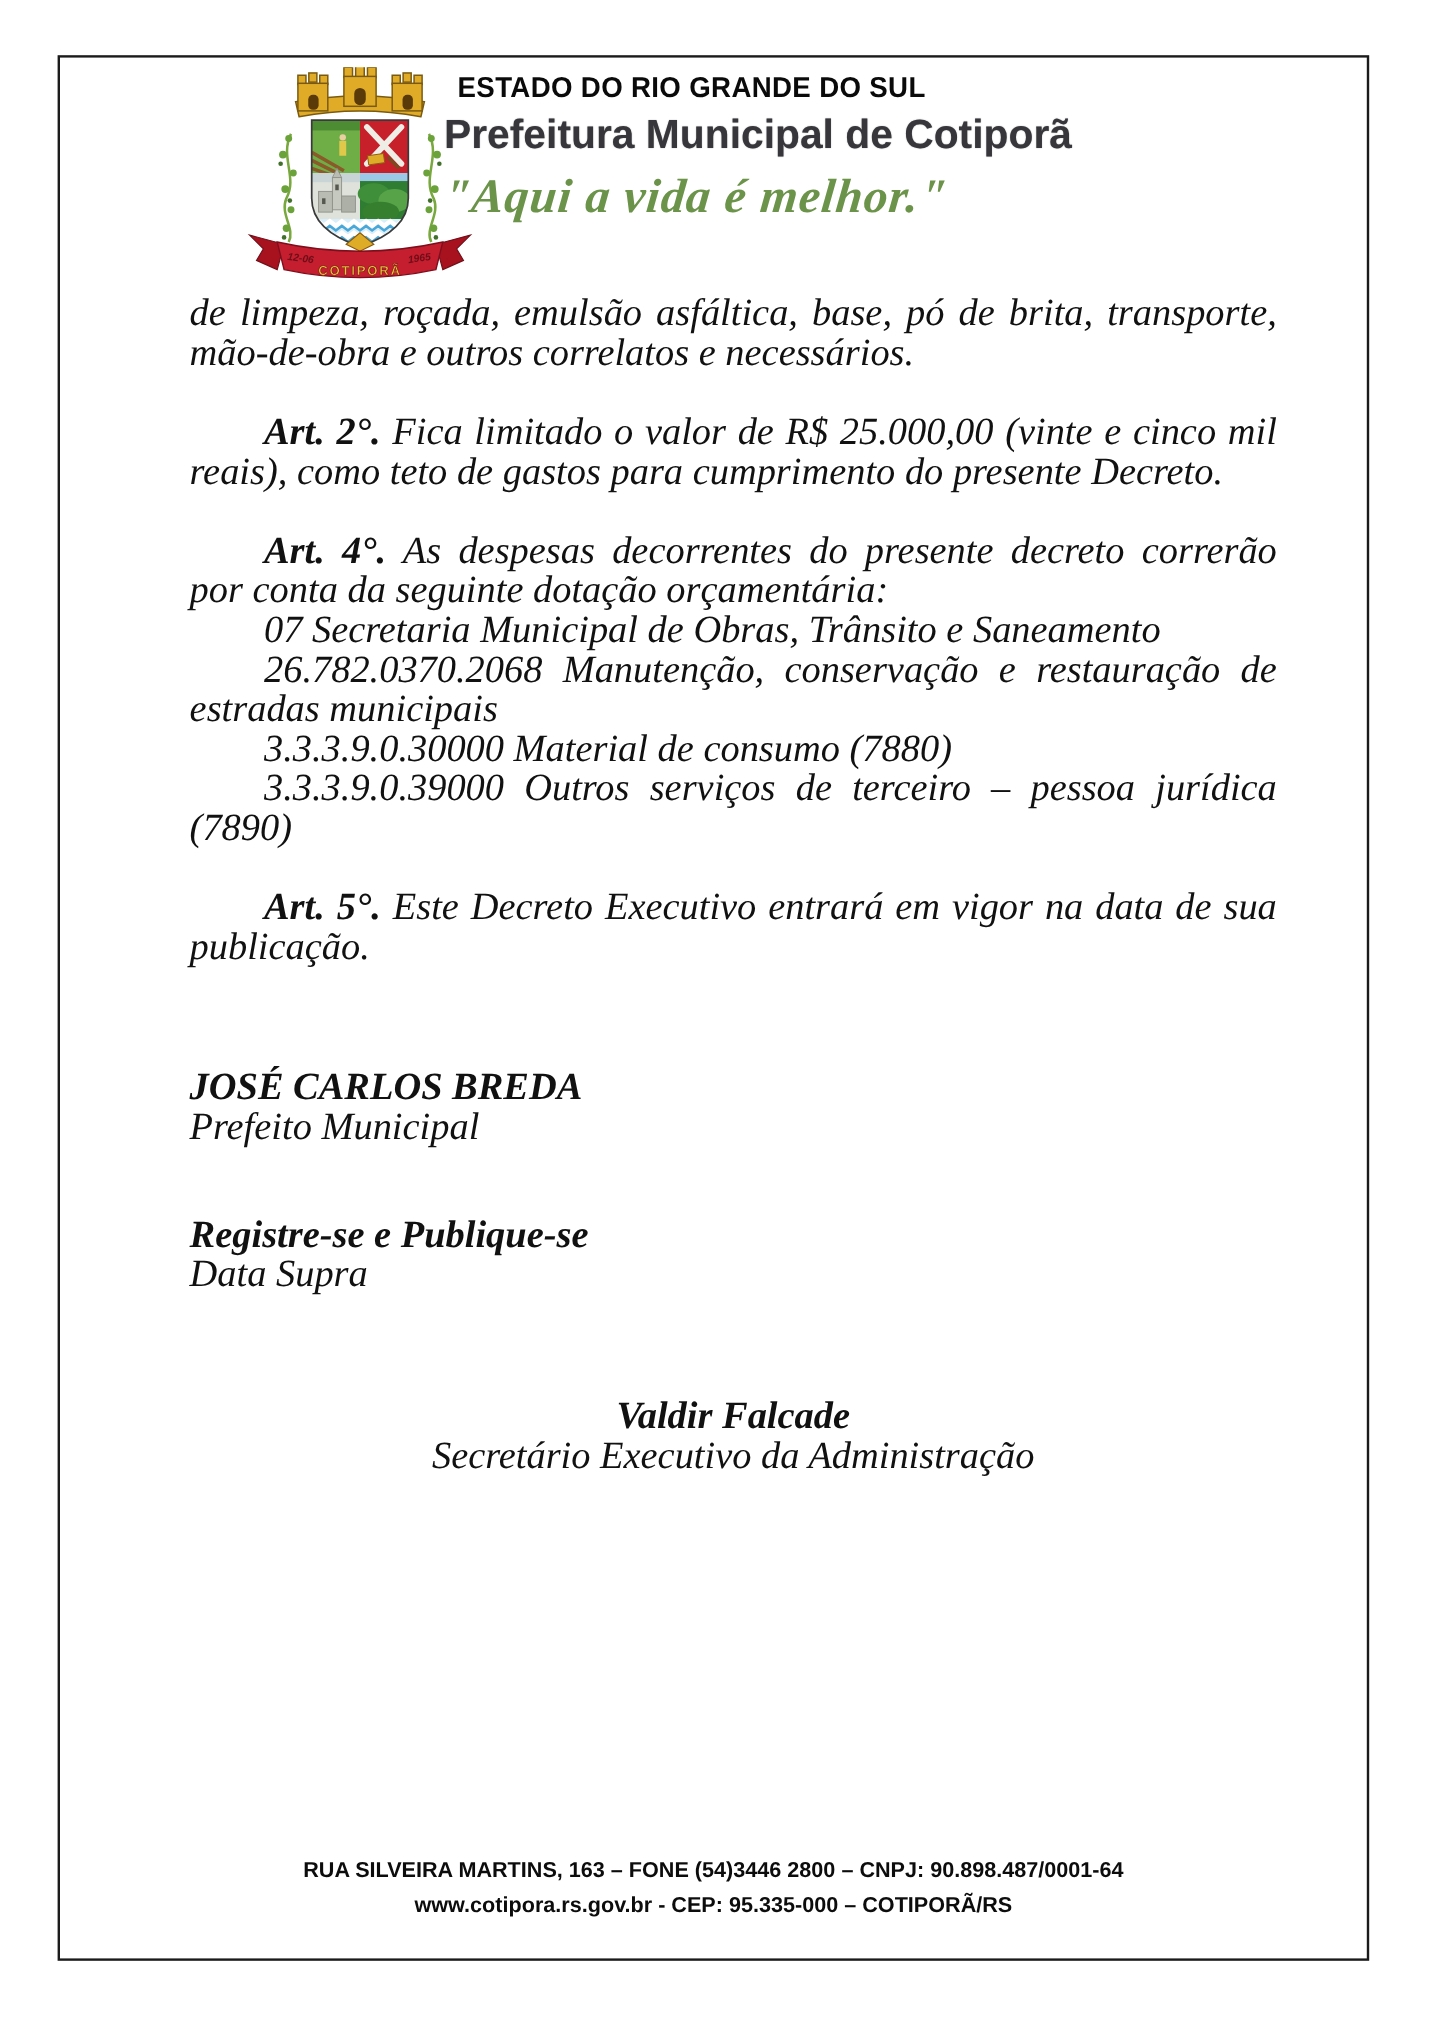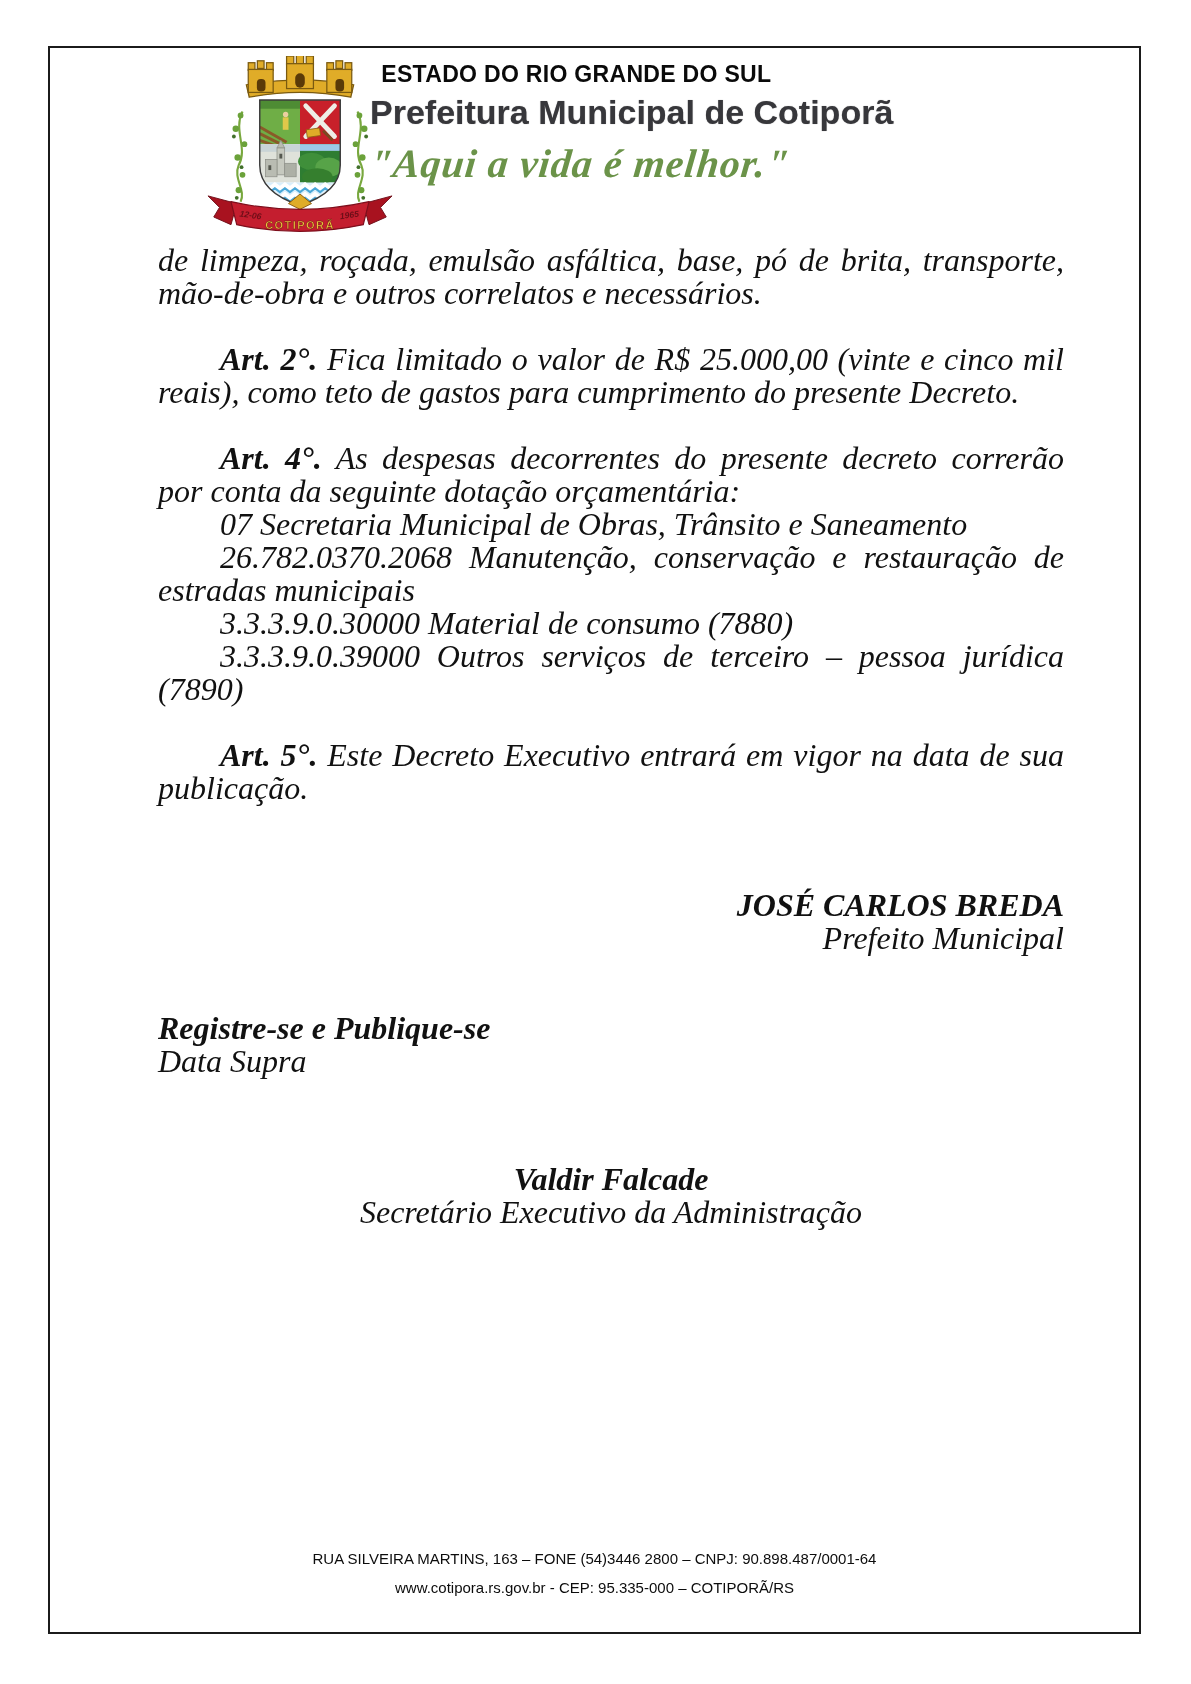--- a/index.html
+++ b/index.html
@@ -18,28 +18,28 @@
            transform:skewX(-6deg);letter-spacing:1px;}
 
   
   .doc-body{position:absolute;left:108px;top:196px;width:906px;
             font-style:italic;font-size:32px;line-height:33px;text-align:justify;}
   .doc-body p{margin:0;}
   .mb{margin-bottom:33px !important;}
   .ind{text-indent:62px;}
   .gab{text-indent:83px;}
   b{font-weight:bold;}
-  .center{text-align:right;}
+  .center{text-align:left;}
   .mt-sign{margin-top:84px;}
   .mt-reg{margin-top:57px;}
   .mt-val{margin-top:85px;}
 
   
   .footer{position:absolute;left:0;right:0;bottom:30px;text-align:center;
-          font-family:"Liberation Sans", sans-serif;font-weight:400;font-size:15px;line-height:29px;color:#0c0c0c;}
+          font-family:"Liberation Sans", sans-serif;font-weight:700;font-size:18px;line-height:29px;color:#0c0c0c;}
 </style>
 </head>
 <body>
 
 <div class="page">
   <div class="frame">
 
     <svg class="crest" viewBox="0 0 200 192" aria-hidden="true">
 
       <g stroke="#79A83E" stroke-width="2.2" fill="none">

